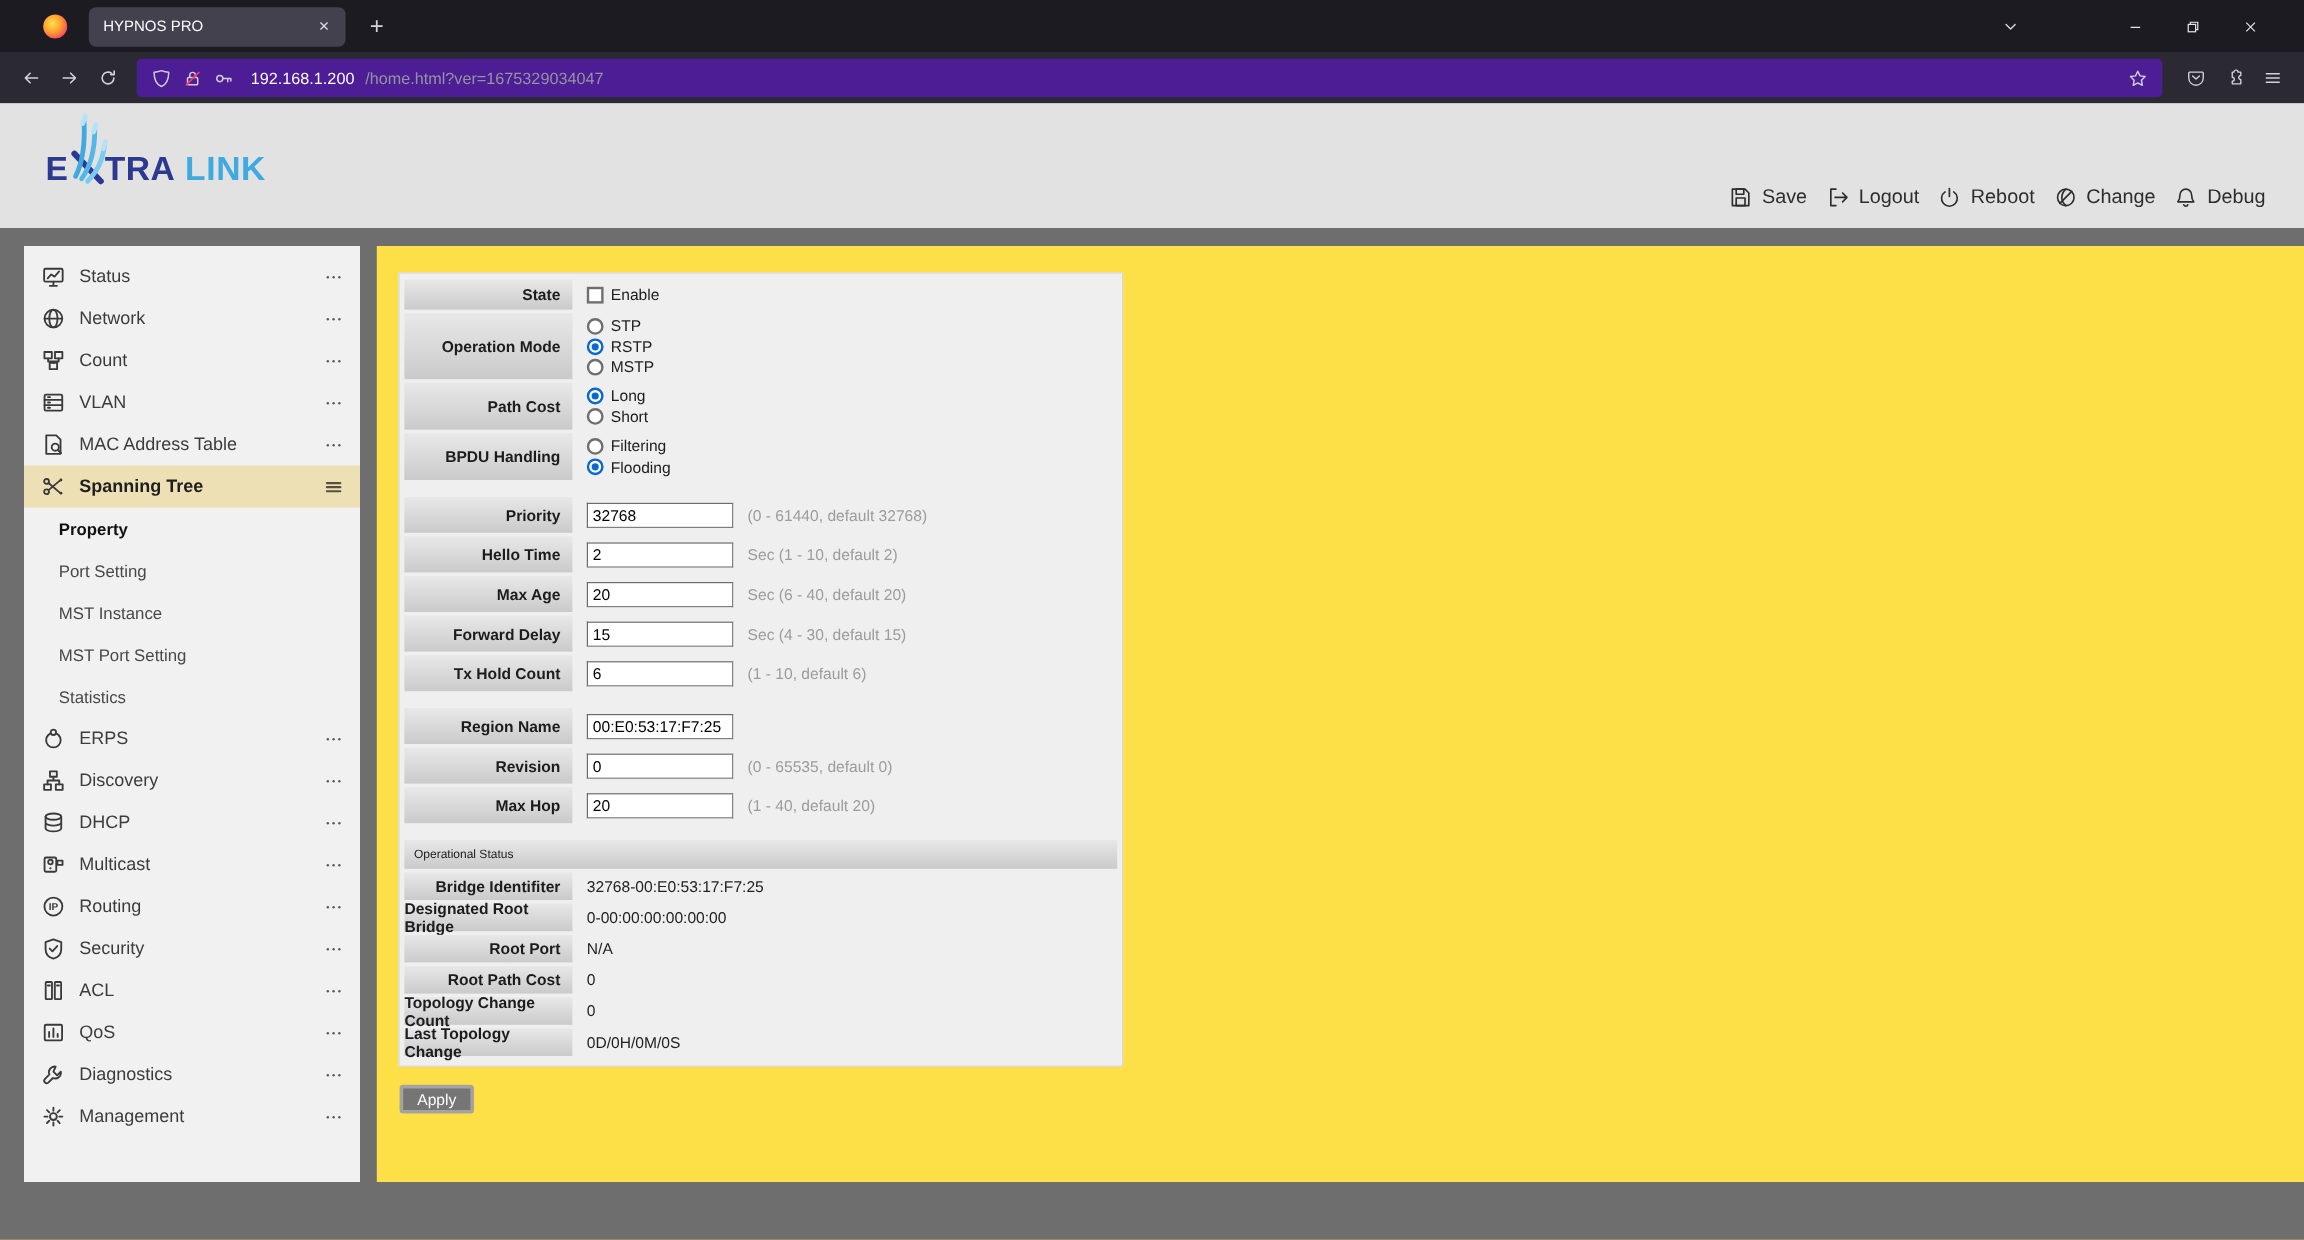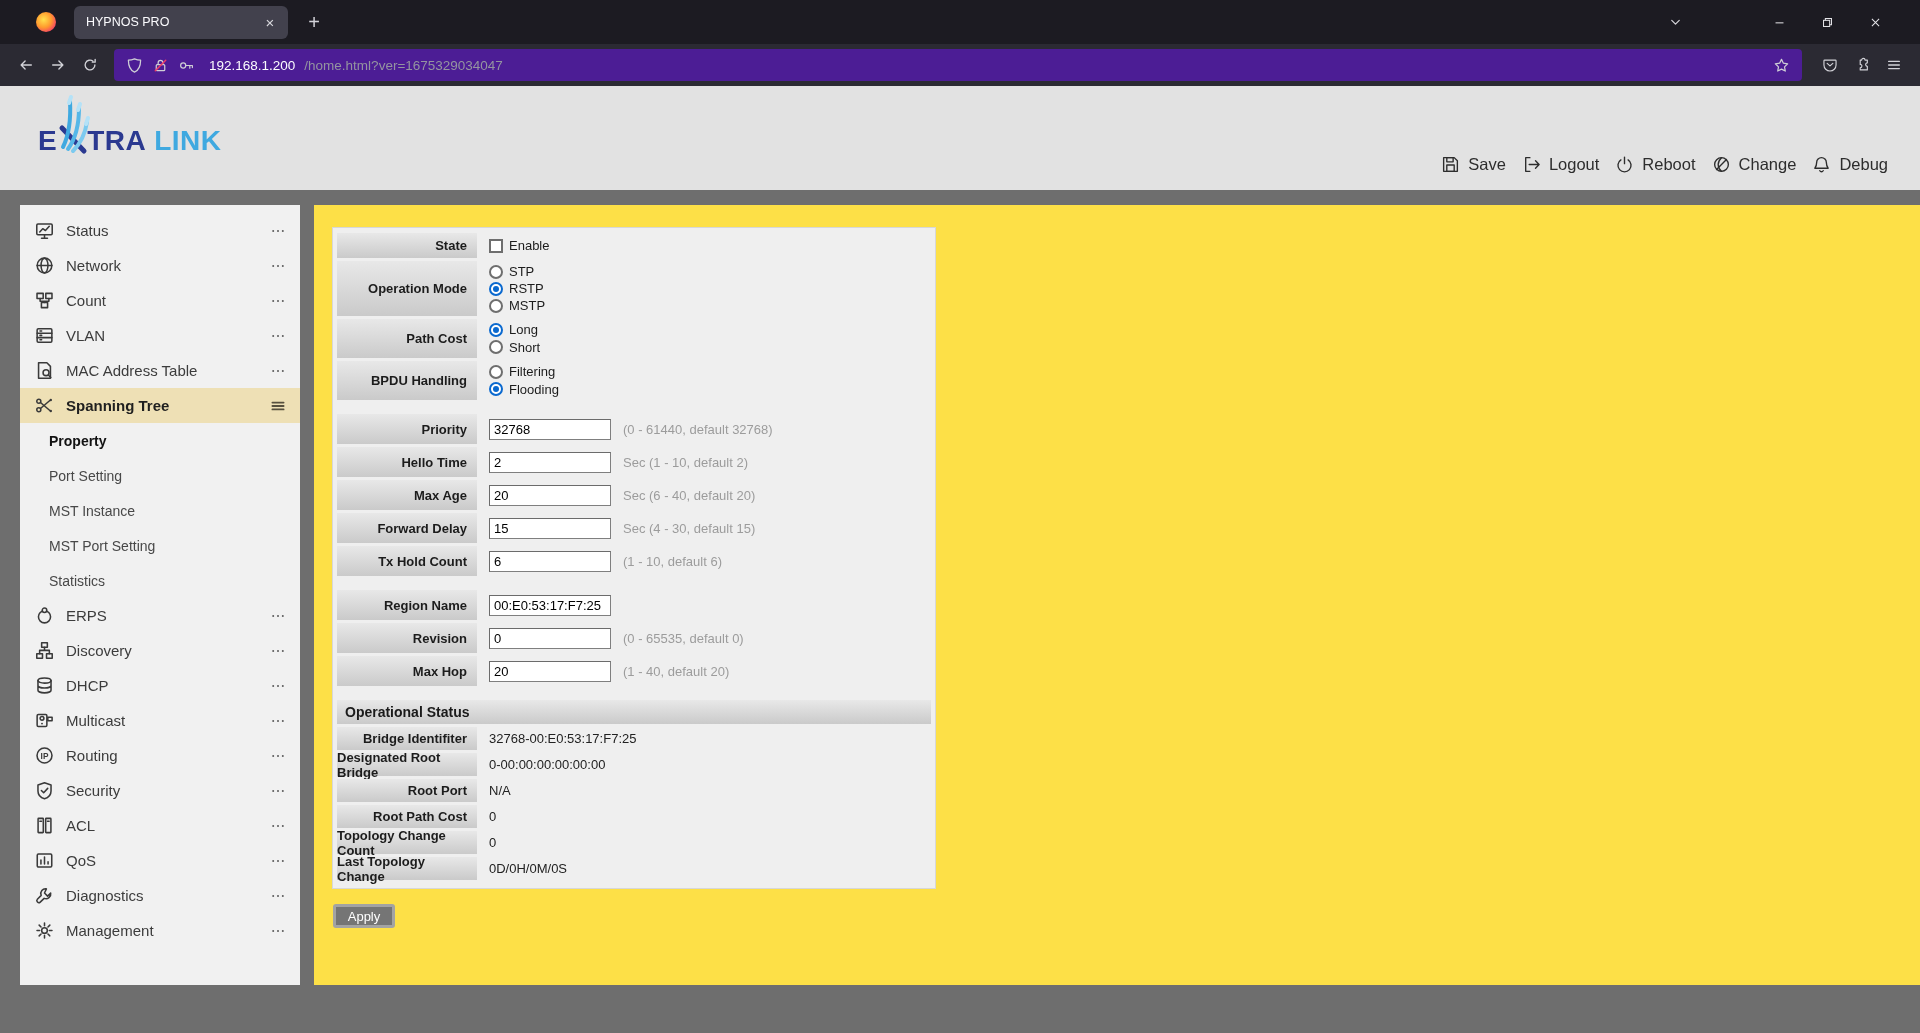--- a/index.html
+++ b/index.html
@@ -77,21 +77,21 @@
   .opt{display:flex;align-items:center;height:17px;cursor:pointer}
   .opt-label{font-size:13px;color:#1c1c1c;margin-left:6px}
   .radio{width:14px;height:14px;border-radius:50%;border:2px solid #6e6e6e;background:#fff;box-sizing:border-box;position:relative;flex:none}
   .radio.sel{border-color:#0a69cf}
   .radio.sel::after{content:"";position:absolute;left:2px;top:2px;right:2px;bottom:2px;border-radius:50%;background:#0a69cf}
   .cb{width:14px;height:14px;border:2px solid #6e6e6e;background:#fff;box-sizing:border-box;flex:none}
   .tin{width:122px;height:21px;border:1px solid #7f7f7f;border-top-color:#6b6b6b;border-left-color:#6b6b6b;background:#fff;
        font-family:"Liberation Sans",sans-serif;font-size:13px;padding:0 4px;box-sizing:border-box;color:#000}
   .hint{margin-left:12px;color:#9c9c9c;font-size:13px;white-space:nowrap}
   .ophead{height:24px;background:linear-gradient(180deg,#e8e8e8 0%,#cacaca 100%);display:flex;align-items:center;
-          padding-left:8px;font-weight:bold;font-size:14px;color:#1a1a1a;margin-bottom:3px}
+          padding-left:8px;font-weight:normal;font-size:10px;color:#1a1a1a;margin-bottom:3px}
   .opval{font-size:13px;color:#222}
   .apply{display:block;margin:15px 0 0 1px;width:62px;height:24px;background:#757575;color:#fff;border:3px solid #a3a3a3;
          border-radius:3px;font-family:"Liberation Sans",sans-serif;font-size:13px;cursor:pointer}
 </style>
 </head>
 <body>
 
 <div>
 
   <div class="tabbar">

